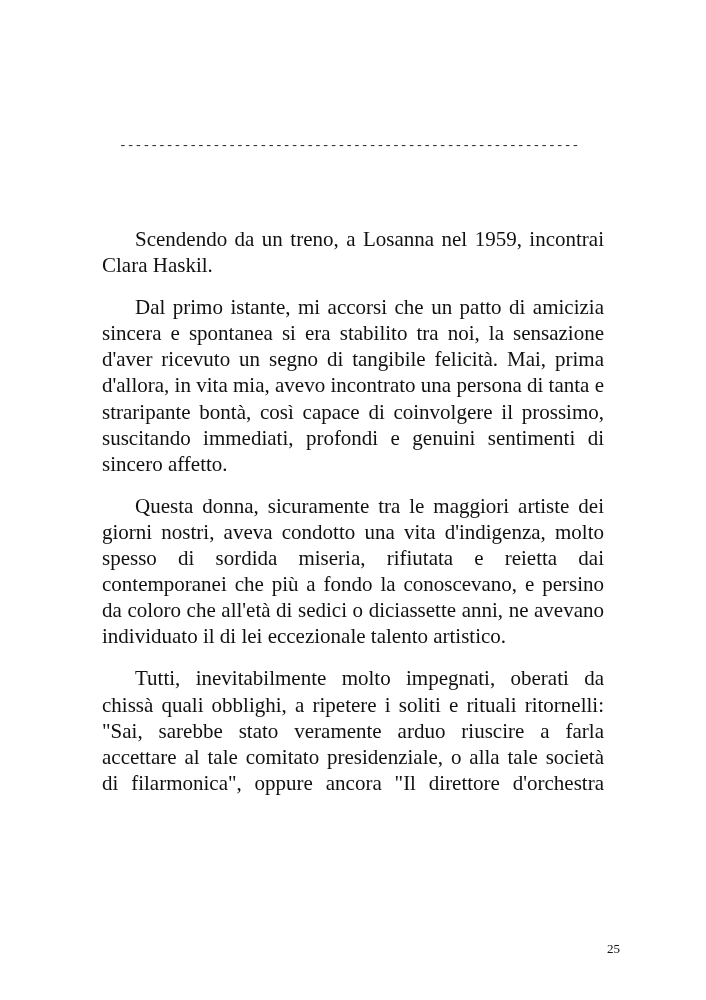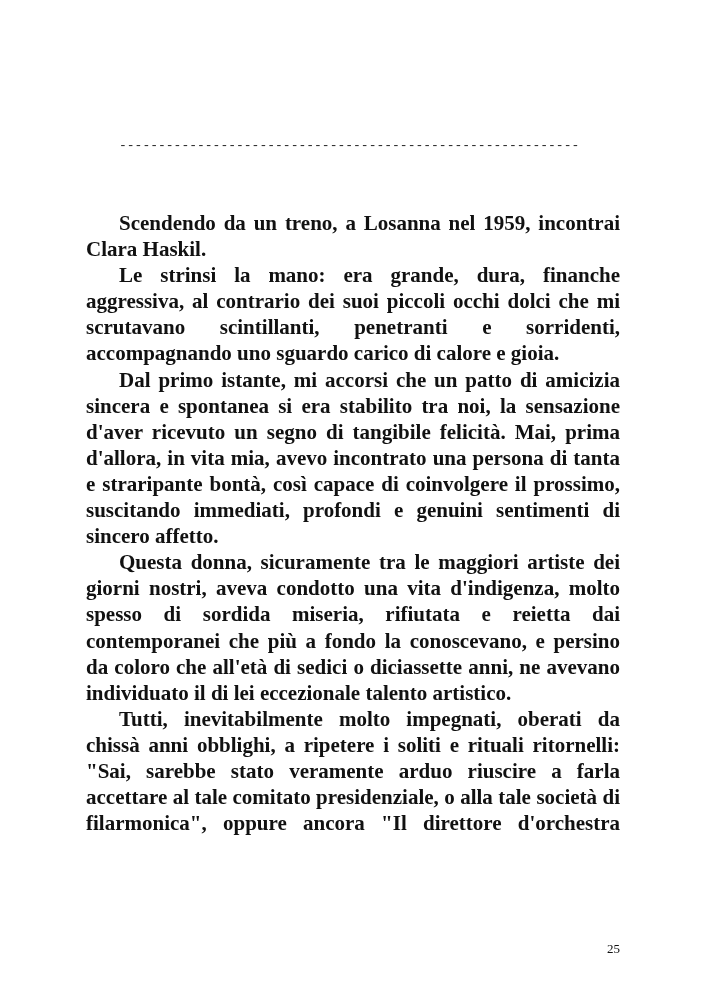--- a/index.html
+++ b/index.html
@@ -8,34 +8,33 @@
   .separator {
     position: absolute; left: 119px; top: 136px; width: 462px;
     font-family: "Liberation Mono", monospace; font-size: 13px; color: #222;
     white-space: nowrap; overflow: hidden; letter-spacing: 0px; line-height: 20px;
   }
   .body-text {
     position: absolute; left: 86px; top: 210px; width: 534px;
     font-family: "Liberation Serif", serif; font-size: 21px; line-height: 26.1px;
     color: #111; text-align: justify;
   }
-  .para { margin: 0; text-indent: 33px; font-weight: bold; }
+  .para { margin: 16px; text-indent: 33px; }
   .page-number {
     position: absolute; left: 596px; top: 941px; width: 24px; text-align: right;
     font-family: "Liberation Serif", serif; font-size: 13px; color: #111;
   }
 </style>
 </head>
 <body>
 
 <div class="page">
   <div class="separator">-----------------------------------------------------------------</div>
 
   <div class="body-text">
     <p class="para">Scendendo da un treno, a Losanna nel 1959, incontrai Clara Haskil.</p>
-    <p class="para">Le strinsi la mano: era grande, dura, finanche aggressiva, al contrario dei suoi piccoli occhi dolci che mi scrutavano scintillanti, penetranti e sorridenti, accompagnando uno sguardo carico di calore e gioia.</p>
     <p class="para">Dal primo istante, mi accorsi che un patto di amicizia sincera e spontanea si era stabilito tra noi, la sensazione d'aver ricevuto un segno di tangibile felicità. Mai, prima d'allora, in vita mia, avevo incontrato una persona di tanta e straripante bontà, così capace di coinvolgere il prossimo, suscitando immediati, profondi e genuini sentimenti di sincero affetto.</p>
     <p class="para">Questa donna, sicuramente tra le maggiori artiste dei giorni nostri, aveva condotto una vita d'indigenza, molto spesso di sordida miseria, rifiutata e reietta dai contemporanei che più a fondo la conoscevano, e persino da coloro che all'età di sedici o diciassette anni, ne avevano individuato il di lei eccezionale talento artistico.</p>
-    <p class="para" style="text-align-last: justify;">Tutti, inevitabilmente molto impegnati, oberati da chissà anni obblighi, a ripetere i soliti e rituali ritornelli: "Sai, sarebbe stato veramente arduo riuscire a farla accettare al tale comitato presidenziale, o alla tale società di filarmonica", oppure ancora "Il direttore d'orchestra</p>
+    <p class="para" style="text-align-last: justify;">Tutti, inevitabilmente molto impegnati, oberati da chissà quali obblighi, a ripetere i soliti e rituali ritornelli: "Sai, sarebbe stato veramente arduo riuscire a farla accettare al tale comitato presidenziale, o alla tale società di filarmonica", oppure ancora "Il direttore d'orchestra</p>
   </div>
 
   <div class="page-number">25</div>
 </div>
 
 </body></html>

